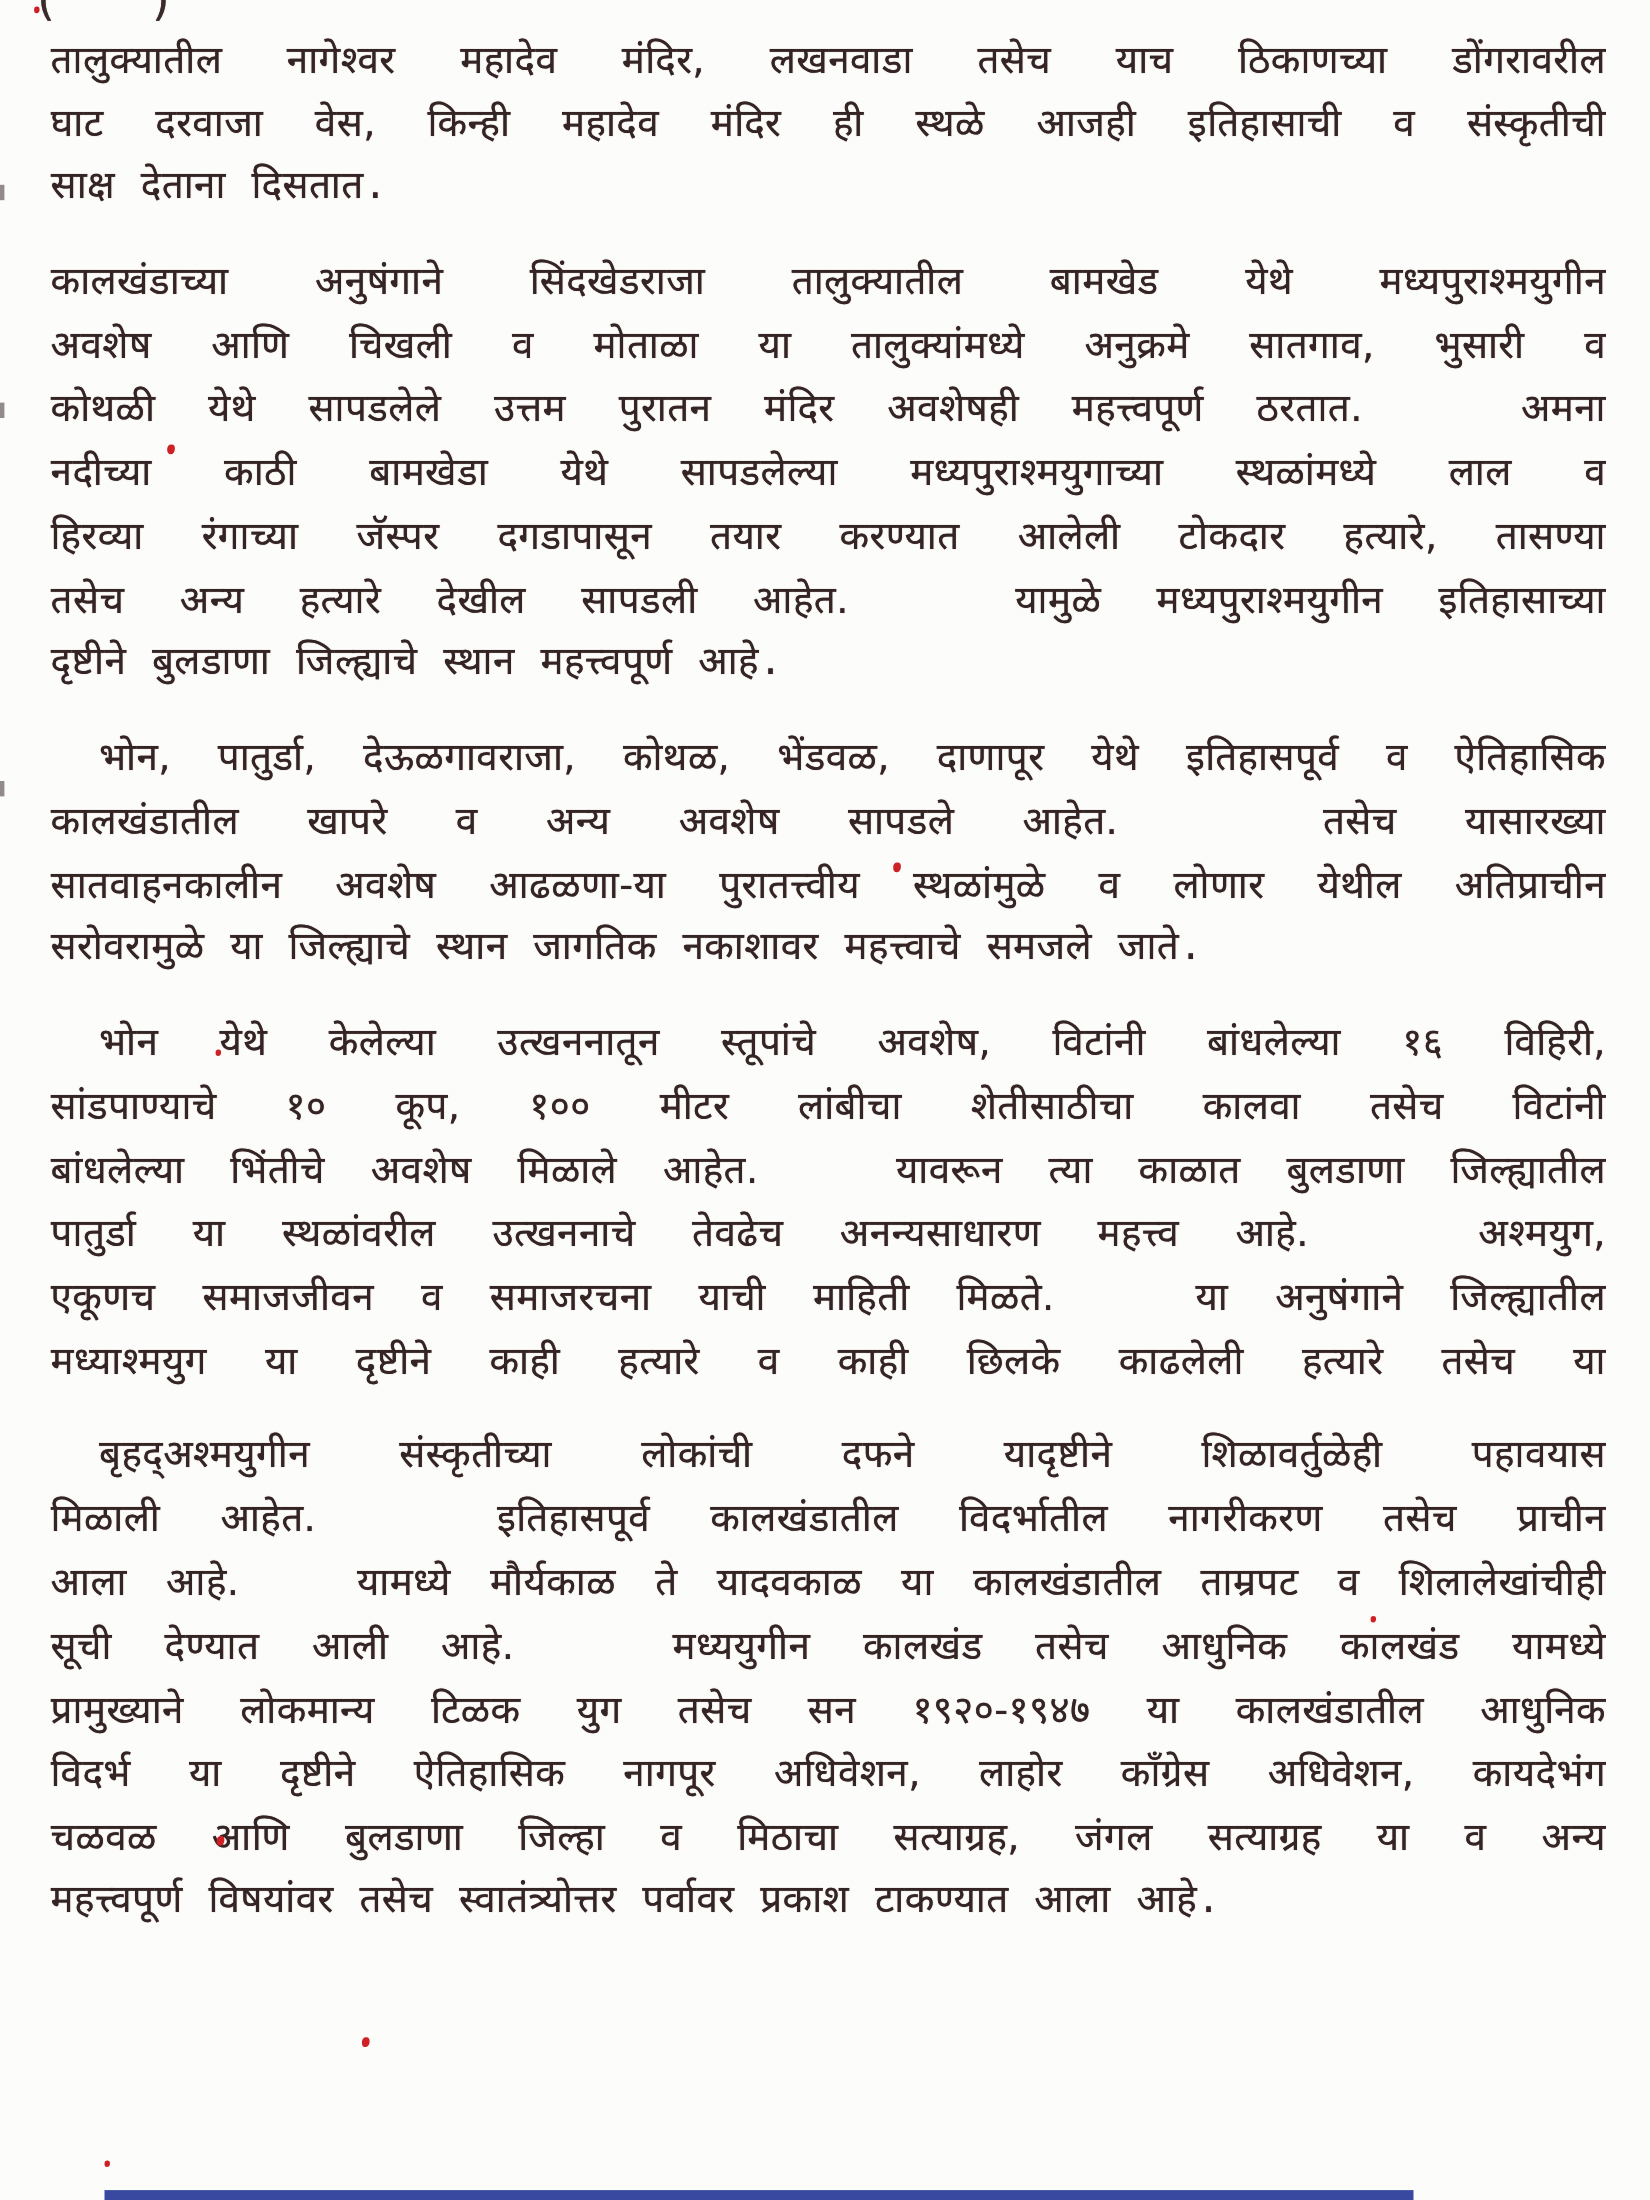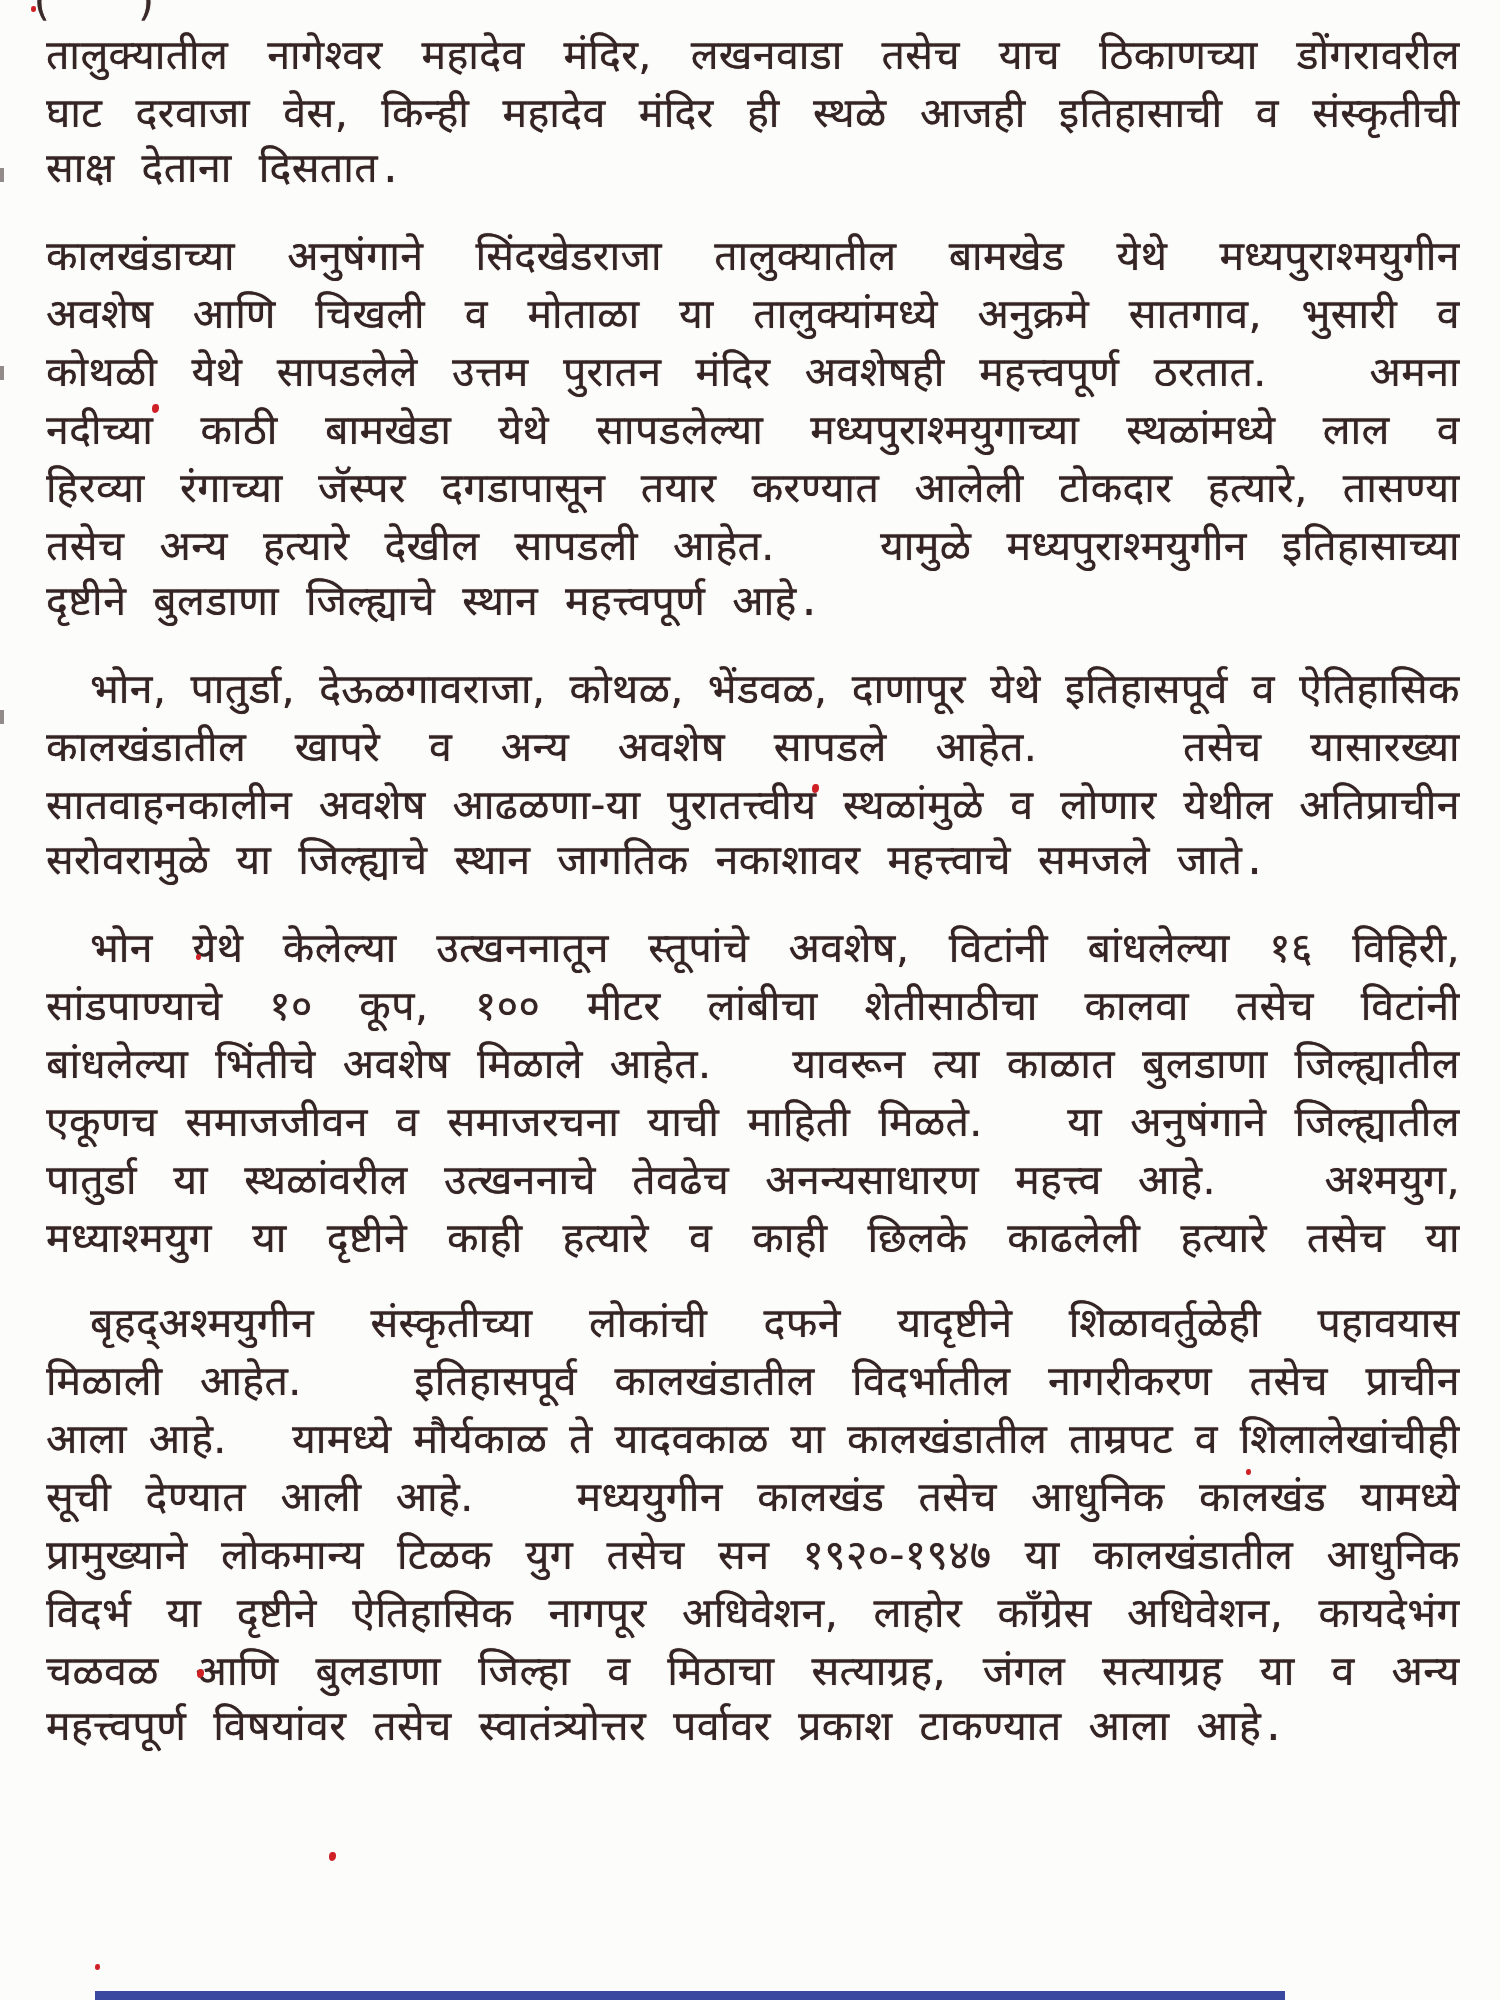--- a/index.html
+++ b/index.html
@@ -21,21 +21,21 @@
   .text-block {
     position: absolute;
     top: 26px;
     left: 46px;
     right: 40px;
   }
   .para {
     margin: 0 0 27px 0;
   }
   .line {
-    font-size: 41px;
+    font-size: 35px;
     line-height: 58px;
     height: 58px;
     overflow: hidden;
     color: #342423;
     text-align: justify;
     text-align-last: justify;
     white-space: pre-wrap;
     letter-spacing: 0.4px;
     word-spacing: 2px;
     text-shadow: 0 0 0.7px rgba(52, 30, 30, 0.85);
@@ -109,22 +109,22 @@
       <div class="line indent">भोन, पातुर्डा, देऊळगावराजा, कोथळ, भेंडवळ, दाणापूर येथे इतिहासपूर्व व ऐतिहासिक</div>
       <div class="line">कालखंडातील खापरे व अन्य अवशेष सापडले आहेत.   तसेच यासारख्या</div>
       <div class="line">सातवाहनकालीन अवशेष आढळणा-या पुरातत्त्वीय स्थळांमुळे व लोणार येथील अतिप्राचीन</div>
       <div class="line lastline">सरोवरामुळे या जिल्ह्याचे स्थान जागतिक नकाशावर महत्त्वाचे समजले जाते.</div>
     </div>
 
     <div class="para">
       <div class="line indent">भोन येथे केलेल्या उत्खननातून स्तूपांचे अवशेष, विटांनी बांधलेल्या १६ विहिरी,</div>
       <div class="line">सांडपाण्याचे १० कूप, १०० मीटर लांबीचा शेतीसाठीचा कालवा तसेच विटांनी</div>
       <div class="line">बांधलेल्या भिंतीचे अवशेष मिळाले आहेत.   यावरून त्या काळात बुलडाणा जिल्ह्यातील</div>
+      <div class="line">पातुर्डा या स्थळांवरील उत्खननाचे तेवढेच अनन्यसाधारण महत्त्व आहे.   अश्मयुग,</div>
       <div class="line">एकूणच समाजजीवन व समाजरचना याची माहिती मिळते.   या अनुषंगाने जिल्ह्यातील</div>
-      <div class="line">पातुर्डा या स्थळांवरील उत्खननाचे तेवढेच अनन्यसाधारण महत्त्व आहे.   अश्मयुग,</div>
       <div class="line">मध्याश्मयुग या दृष्टीने काही हत्यारे व काही छिलके काढलेली हत्यारे तसेच या</div>
     </div>
 
     <div class="para">
       <div class="line indent">बृहद्अश्मयुगीन संस्कृतीच्या लोकांची दफने यादृष्टीने शिळावर्तुळेही पहावयास</div>
       <div class="line">मिळाली आहेत.   इतिहासपूर्व कालखंडातील विदर्भातील नागरीकरण तसेच प्राचीन</div>
       <div class="line">आला आहे.   यामध्ये मौर्यकाळ ते यादवकाळ या कालखंडातील ताम्रपट व शिलालेखांचीही</div>
       <div class="line">सूची देण्यात आली आहे.   मध्ययुगीन कालखंड तसेच आधुनिक कालखंड यामध्ये</div>
       <div class="line">प्रामुख्याने लोकमान्य टिळक युग तसेच सन १९२०-१९४७ या कालखंडातील आधुनिक</div>
       <div class="line">विदर्भ या दृष्टीने ऐतिहासिक नागपूर अधिवेशन, लाहोर काँग्रेस अधिवेशन, कायदेभंग</div>

